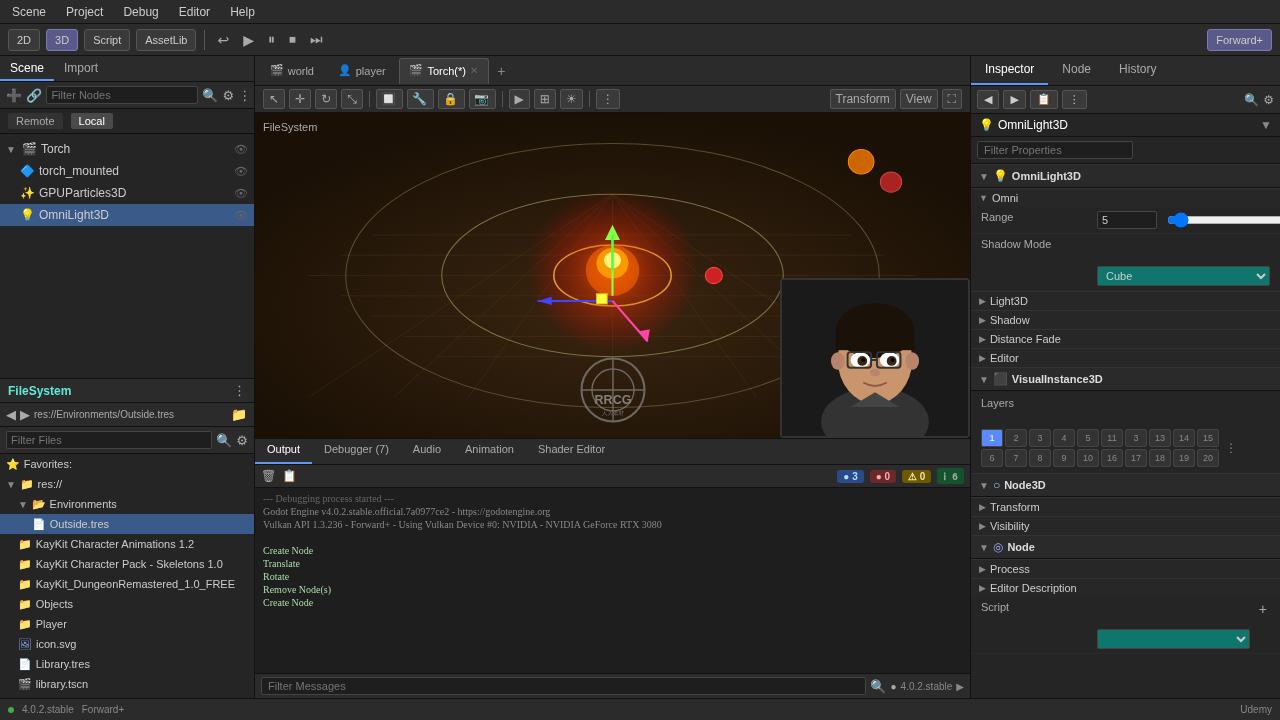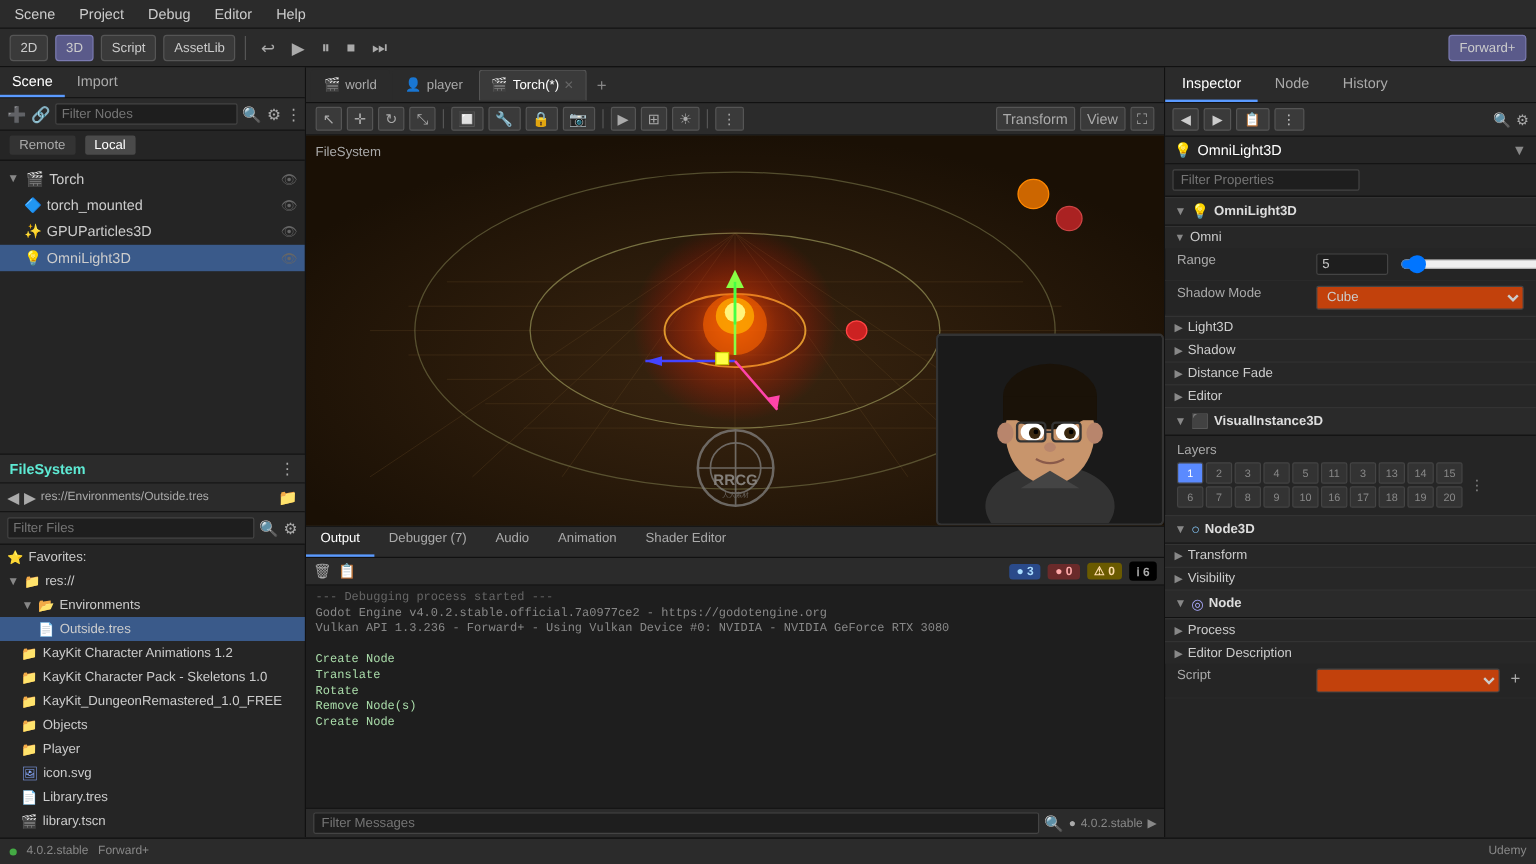--- a/index.html
+++ b/index.html
@@ -324,21 +324,21 @@
       font-size: 11px;
       color: #aaa;
       cursor: pointer;
       border-bottom: 2px solid transparent;
     }
     .bottom-tab.active { color: #fff; border-bottom: 2px solid #5a9aff; }
     .console-output {
       flex: 1;
       overflow-y: auto;
       padding: 4px 8px;
-      font-family: Liberation Mono, monospace;
+      font-family: Liberation Serif, serif;
       font-size: 10px;
     }
     .console-line { padding: 1px 0; color: #bbb; }
     .console-line.debug { color: #888; }
     .console-line.action { color: #aaddaa; }
     .console-sep { color: #666; }
 
     .bottom-toolbar {
       display: flex;
       align-items: center;
@@ -361,21 +361,21 @@
       align-items: center;
       gap: 3px;
       padding: 1px 6px;
       border-radius: 3px;
       font-size: 10px;
       font-weight: bold;
     }
     .badge-blue { background: #2a4a8a; color: #aaddff; }
     .badge-red { background: #6a2a2a; color: #ffaaaa; }
     .badge-yellow { background: #6a5a00; color: #ffddaa; }
-    .badge-neutral { background: #000000; color: #aaa; }
+    .badge-neutral { background: #14532d; color: #aaa; font-family: Liberation Mono, monospace; }
 
     
     .right-panel {
       width: 310px;
       display: flex;
       flex-direction: column;
       background: #252525;
       border-left: 1px solid #111;
       flex-shrink: 0;
     }
@@ -452,42 +452,43 @@
       flex: 1;
       background: #1e1e1e;
       border: 1px solid #444;
       color: #ccc;
       padding: 2px 4px;
       font-size: 11px;
       border-radius: 2px;
     }
     .insp-field-select {
       flex: 1;
-      background: #c2410c;
+      background: #0f766e;
       border: 1px solid #444;
       color: #ccc;
       padding: 2px 4px;
       font-size: 11px;
       border-radius: 2px;
+      margin-top: 28px;
     }
     .insp-subsection {
       display: flex;
       align-items: center;
       padding: 3px 8px;
       background: #272727;
       border-top: 1px solid #333;
       gap: 4px;
       cursor: pointer;
     }
     .insp-subsection-title { font-size: 11px; color: #ccc; }
     .insp-arrow { color: #888; font-size: 9px; }
 
     
     .layers-section { padding: 6px 10px; }
-    .layers-title { font-size: 11px; color: #aaa; margin-bottom: 4px; }
+    .layers-title { font-size: 11px; color: #aaa; margin-bottom: 20px; }
     .layers-grid {
       display: flex;
       flex-direction: column;
       gap: 2px;
     }
     .layers-row { display: flex; gap: 2px; }
     .layer-btn {
       width: 22px;
       height: 18px;
       font-size: 9px;

